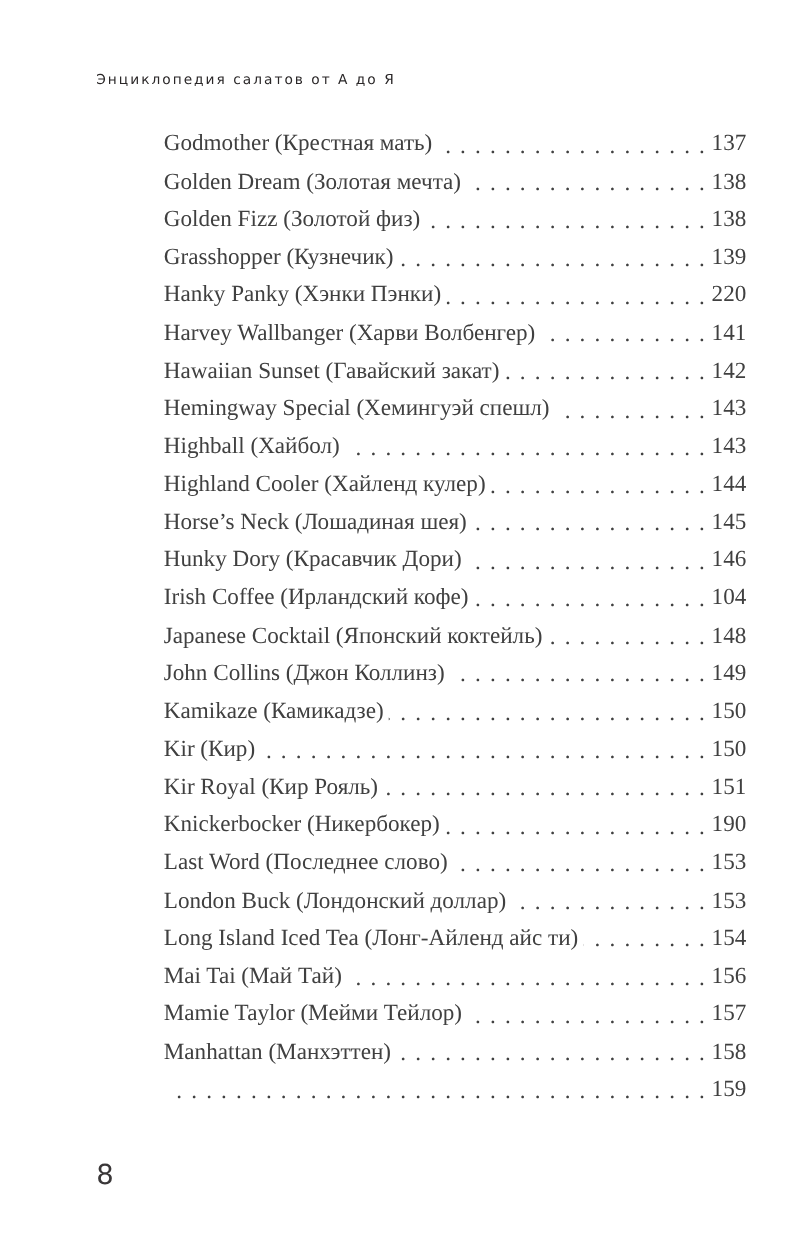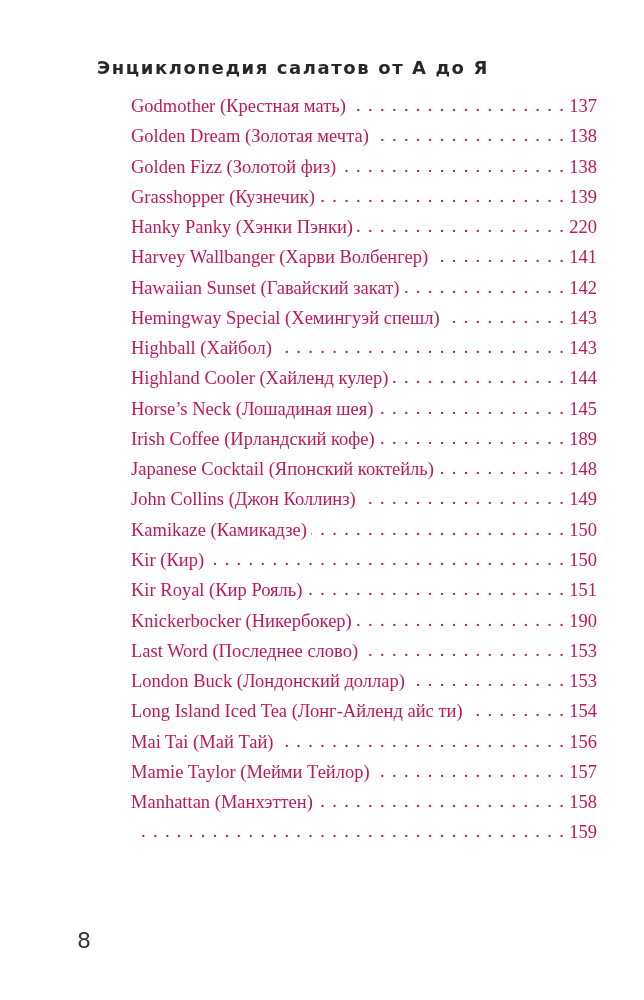--- a/index.html
+++ b/index.html
@@ -12,43 +12,42 @@
     height: 1000px;
     position: relative;
     overflow: hidden;
     color: #231f20;
   }
   .running-head {
     position: absolute;
     left: 77px;
     top: 57px;
     font-family: "DejaVu Sans", sans-serif;
-    font-weight: bold;
-    font-size: 18px;
+    font-weight: normal;
+    font-size: 11px;
     letter-spacing: 1.6px;
     color: #2a2728;
     white-space: nowrap;
-    margin-left: 20px;
   }
   .toc {
     position: absolute;
     left: 131px;
     top: 96px;
     width: 466px;
     margin: 0;
     padding: 0;
     list-style: none;
   }
   .toc-row {
     display: flex;
-    align-items: flex-start;
+    align-items: flex-end;
     height: 30.27px;
     font-family: "Liberation Serif", serif;
     font-size: 18.5px;
-    color: #be185d;
+    color: #404040;
     white-space: nowrap;
   }
   .toc-title {
     flex: 0 0 auto;
   }
   .toc-leader {
     flex: 1 1 auto;
     overflow: hidden;
     margin: 0 4px 0 4px;
     position: relative;
@@ -132,23 +131,28 @@
       <span class="toc-title">Highland Cooler (Хайленд кулер)</span>
       <span class="toc-leader"></span>
       <span class="toc-page">144</span>
     </li>
   <li class="toc-row">
       <span class="toc-title">Horse’s Neck (Лошадиная шея)</span>
       <span class="toc-leader"></span>
       <span class="toc-page">145</span>
     </li>
   <li class="toc-row">
+      <span class="toc-title">Hunky Dory (Красавчик Дори)</span>
+      <span class="toc-leader"></span>
+      <span class="toc-page">146</span>
+    </li>
+  <li class="toc-row">
       <span class="toc-title">Irish Coffee (Ирландский кофе)</span>
       <span class="toc-leader"></span>
-      <span class="toc-page">189</span>
+      <span class="toc-page">104</span>
     </li>
   <li class="toc-row">
       <span class="toc-title">Japanese Cocktail (Японский коктейль)</span>
       <span class="toc-leader"></span>
       <span class="toc-page">148</span>
     </li>
   <li class="toc-row">
       <span class="toc-title">John Collins (Джон Коллинз)</span>
       <span class="toc-leader"></span>
       <span class="toc-page">149</span>

